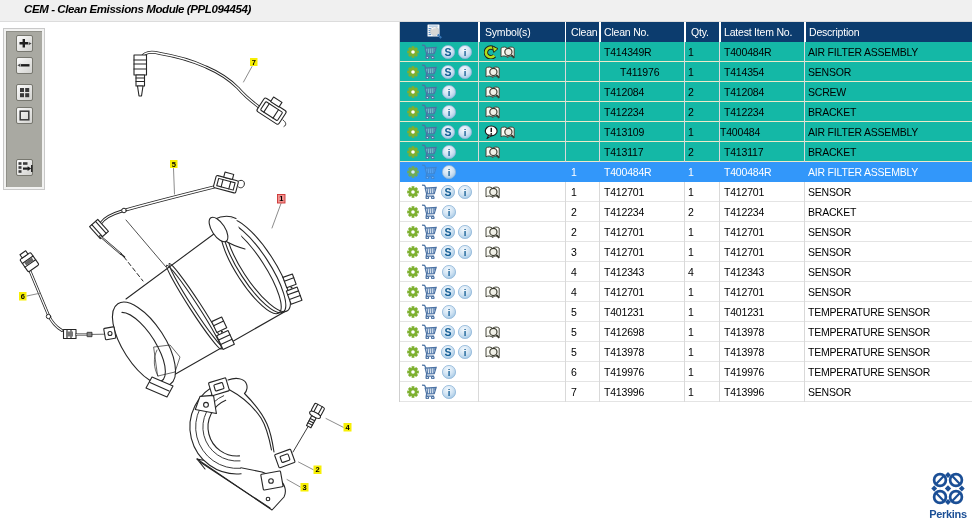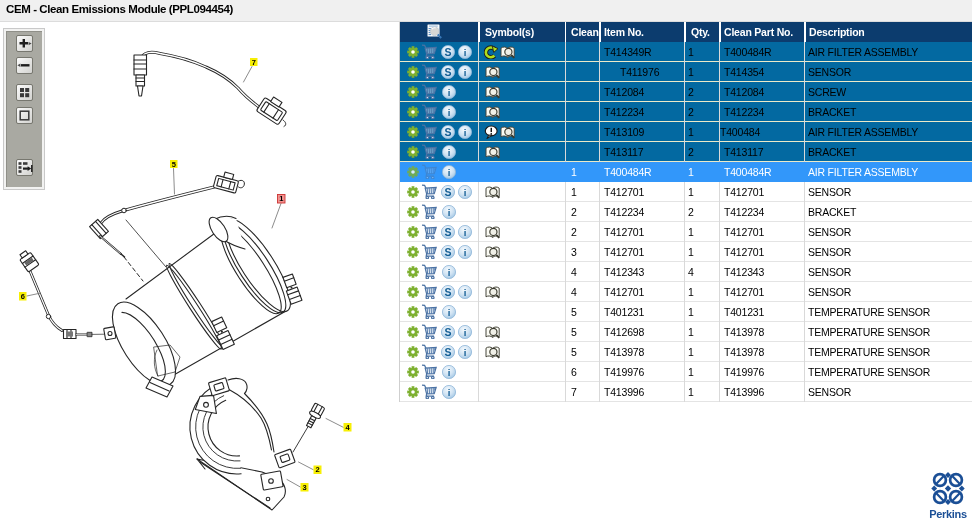--- a/index.html
+++ b/index.html
@@ -1,30 +1,30 @@
 <!DOCTYPE html>
 <html><head><meta charset="utf-8">
 <style>
 html,body{margin:0;padding:0;}
 body{width:972px;height:521px;position:relative;overflow:hidden;background:#fff;
  font-family:"Liberation Sans",sans-serif;}
 .topbar{position:absolute;left:0;top:0;width:972px;height:21px;background:#f0f0f0;
  border-bottom:1px solid #dcdcdc;}
-.title{position:absolute;left:6px;top:3px;font-size:11.5px;font-weight:bold;color:#000;letter-spacing:-0.4px;}
+.title{position:absolute;left:24px;top:3px;font-size:11.5px;font-weight:bold;color:#000;letter-spacing:-0.4px;font-style:italic;}
 .toolbar{position:absolute;left:4px;top:29px;width:36px;height:156px;background:#a9a9a2;
  border:2px solid #f2f2f1;box-shadow:0 0 0 1px #c9c9c9, inset 1px 1px 0 #8f8f88;}
 .tbtn{position:absolute;left:10px;width:17px;height:17px;background:linear-gradient(135deg,#fbfbfb,#d2d2cf);
  border:1px solid #77776f;border-radius:2px;box-sizing:border-box;}
 .tbl{position:absolute;left:399px;top:22px;width:573px;height:380px;background:#fff;
  border-left:1px solid #cfcfcf;box-sizing:content-box;}
 .hd{position:absolute;left:0;top:0;width:573px;height:20px;background:#0c3c6e;}
-.hd span{position:absolute;top:0;line-height:20px;font-size:10.5px;font-weight:bold;color:#fff;white-space:nowrap;letter-spacing:-0.2px;}
+.hd span{position:absolute;top:0;line-height:20px;font-size:10.5px;font-weight:normal;color:#fff;white-space:nowrap;letter-spacing:-0.2px;}
 .row{position:absolute;left:0;width:573px;height:20px;}
 .row span{position:absolute;top:0;line-height:20px;font-size:10.5px;color:#000;white-space:nowrap;letter-spacing:-0.2px;}
-.cream{background:#0369a1;border-bottom:1px solid #eceac9;height:19px;}
+.cream{background:#14b8a6;border-bottom:1px solid #eceac9;height:19px;}
 .white{background:#fff;border-bottom:1px solid #e4e4e4;height:19px;}
 .sel{background:#3297fa;}
 .sel span{color:#fff;}
 .vsep{position:absolute;width:1px;background:#d9d9d9;}
 .hsep{position:absolute;width:1.5px;background:#fff;height:20px;top:0;}
 .ic{position:absolute;top:3px;}
 svg{display:block;}
 </style></head><body>
 <div class="topbar">
     <div class="title">CEM - Clean Emissions Module (PPL094454)</div>
@@ -133,23 +133,23 @@
       </svg>
     </div>
   </div>
 <div class="tbl">
     <div class="hd">
       <svg class="ic" style="left:27px;top:2px" width="16" height="16" viewBox="0 0 16 16">
         <use href="#hsearch"></use>
       </svg>
       <span style="left:85px">Symbol(s)</span>
       <span style="left:171px">Clean</span>
-      <span style="left:204px">Item No.</span>
+      <span style="left:204px">Clean No.</span>
       <span style="left:291px">Qty.</span>
-      <span style="left:324px">Clean Part No.</span>
+      <span style="left:324px">Latest Item No.</span>
       <span style="left:409px">Description</span>
       <div class="hsep" style="left:78px"></div>
       <div class="hsep" style="left:164.5px"></div>
       <div class="hsep" style="left:199px"></div>
       <div class="hsep" style="left:284px"></div>
       <div class="hsep" style="left:319px"></div>
       <div class="hsep" style="left:404px"></div>
     </div>
     <div class="row cream" style="top:20px">
       <svg class="ic" style="left:7px;top:4px" width="12" height="12" viewBox="0 0 12 12">

